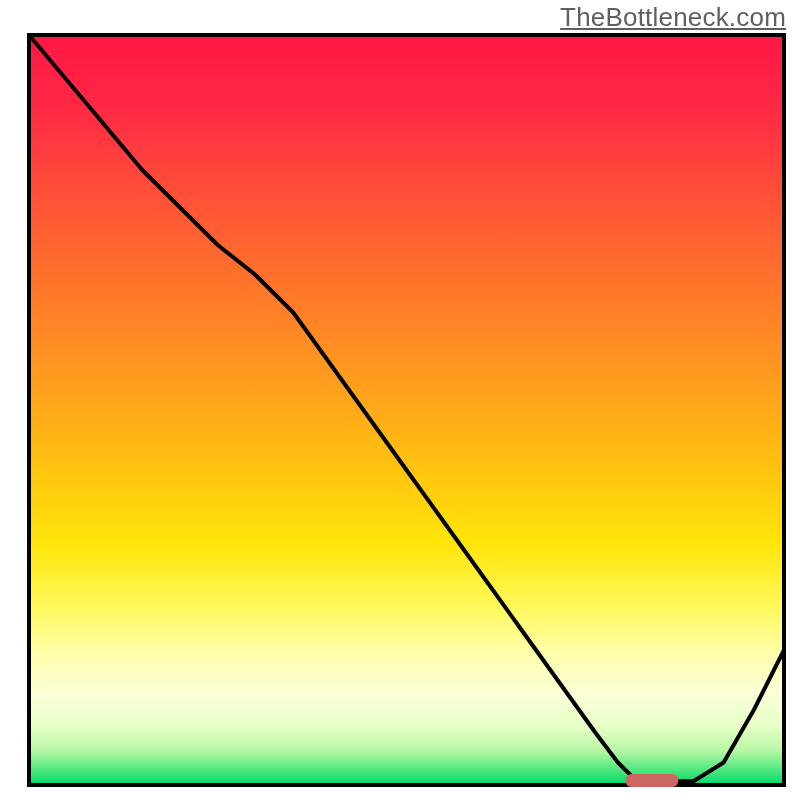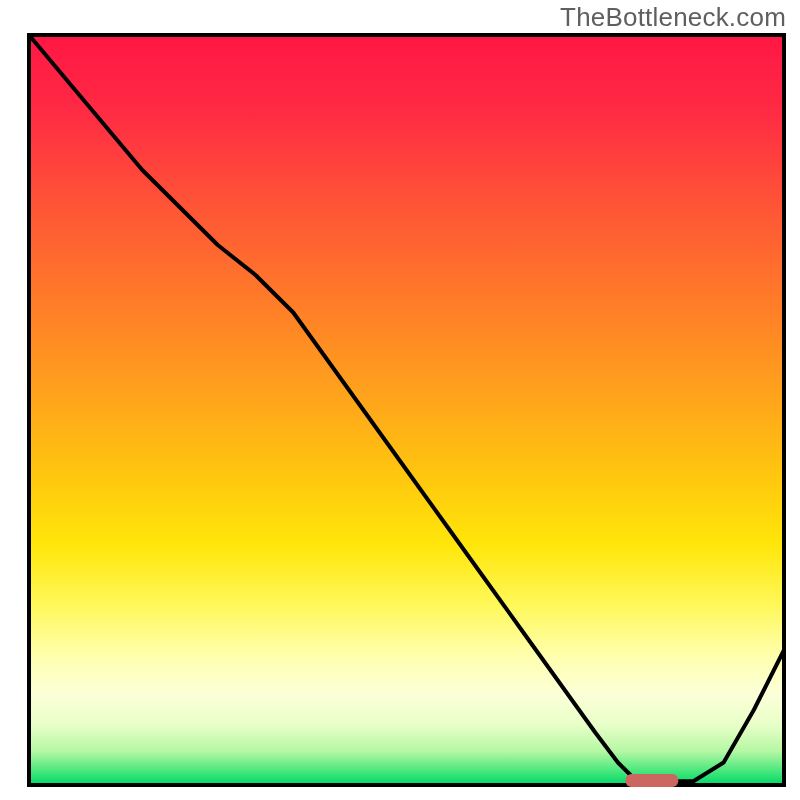--- a/index.html
+++ b/index.html
@@ -18,20 +18,21 @@
   }
   .watermark {
     position: absolute;
     top: 2px;
     right: 14px;
     color: #5f5f5f;
     font-size: 26px;
     font-weight: 400;
     letter-spacing: 0.2px;
     z-index: 10;
+    text-decoration: underline;
   }
   svg.chart {
     position: absolute;
     top: 0;
     left: 0;
     width: 800px;
     height: 800px;
     display: block;
   }
 </style>

